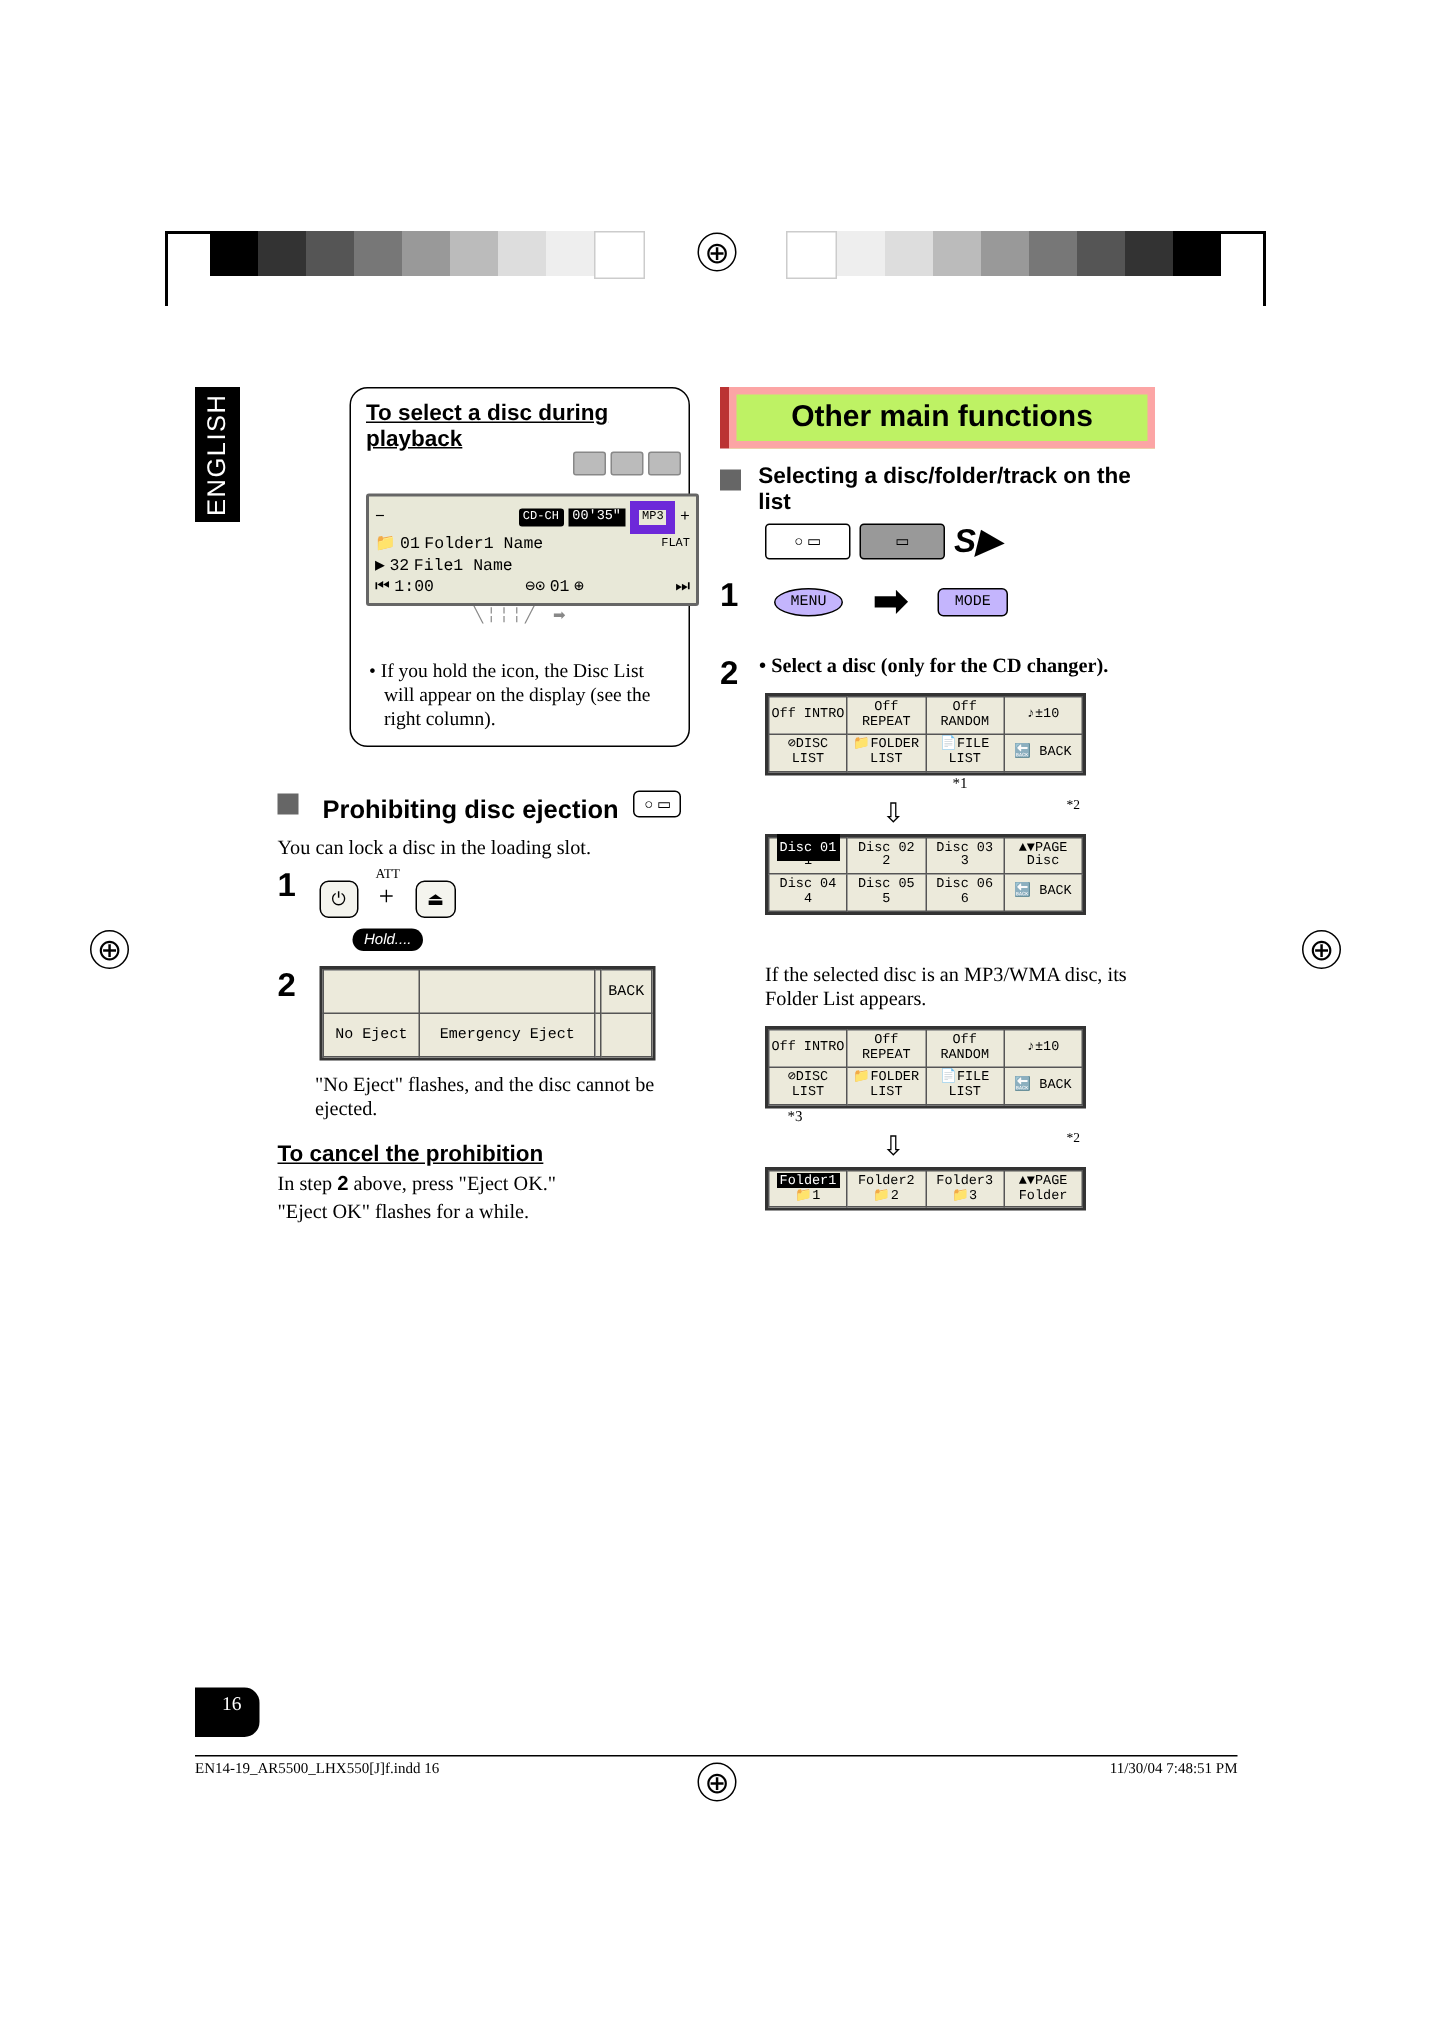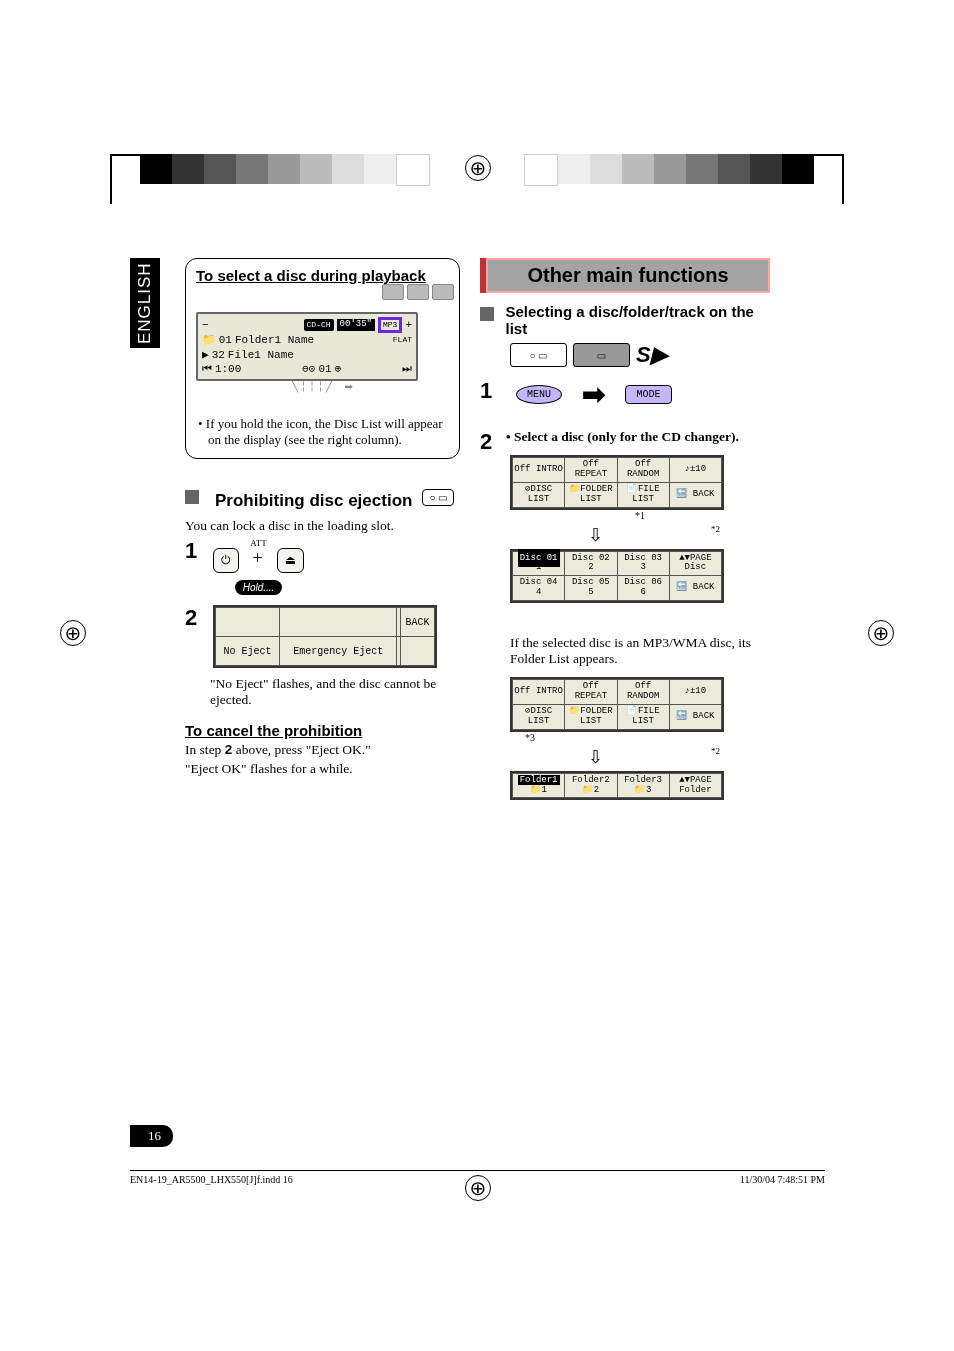--- a/index.html
+++ b/index.html
@@ -16,54 +16,54 @@
 .reg { position:absolute; width:24px; height:24px; border:1px solid #000; border-radius:50%; display:flex; align-items:center; justify-content:center; font-size:16px; background:#fff; }
 .reg::before { content:"⊕"; font-size:20px; }
 .reg.top { top:155px; left:465px; }
 .reg.left { top:620px; left:60px; }
 .reg.right { top:620px; right:60px; }
 .reg.bottom { top:1175px; left:465px; }
 .content { position:absolute; top:258px; left:130px; width:695px; height:890px; }
 .lang-tab { position:absolute; top:0; left:0; width:30px; height:90px; background:#000; color:#fff; writing-mode:vertical-rl; transform:rotate(180deg); text-align:center; font-family:Arial,sans-serif; font-size:17px; letter-spacing:1px; display:flex; align-items:center; justify-content:center; }
 .col-left { position:absolute; top:0; left:55px; width:275px; }
 .col-right { position:absolute; top:0; left:350px; width:290px; }
-.box1 { border:1px solid #000; border-radius:12px; padding:8px 10px 10px 10px; margin-bottom:20px; }
+.box1 { border:1px solid #000; border-radius:12px; padding:8px 10px 10px 10px; margin-bottom:20px;margin-left:48px; }
 .h-select { font-family:Arial,sans-serif; font-weight:bold; font-size:15px; text-decoration:underline; margin:0 0 6px 0; }
 .lcd { border:2px solid #666; border-radius:2px; background:#e8e8d8; font-family:"Courier New",monospace; font-size:11px; line-height:1.3; padding:3px 4px; width:210px; position:relative; }
 .lcd .row { display:flex; align-items:center; gap:3px; }
 .lcd .badge { background:#000; color:#fff; font-size:8px; padding:1px 3px; border-radius:2px; }
 .lcd .time { background:#000; color:#fff; font-size:9px; padding:0 3px; }
 .finger-area { height:35px; position:relative; }
 .bullet-note { font-size:13px; padding-left:12px; text-indent:-10px; }
 .sq { display:inline-block; width:14px; height:14px; background:#666; vertical-align:middle; margin-right:6px; }
 .h2 { font-family:Arial,sans-serif; font-weight:bold; font-size:17px; margin:12px 0 4px 0; }
 .h2-sub { font-family:Arial,sans-serif; font-weight:bold; font-size:15px; }
 .small-box { display:inline-block; border:1px solid #000; border-radius:4px; padding:2px 6px; font-size:10px; vertical-align:middle; }
 .body-text { font-size:13.5px; margin:3px 0; }
 .step-num { font-family:Arial,sans-serif; font-weight:900; font-size:22px; display:inline-block; width:20px; }
 .icon-btn { display:inline-block; border:1px solid #000; border-radius:6px; padding:4px 7px; font-size:12px; background:#f4f4ee; vertical-align:middle; }
 .hold-pill { display:inline-block; background:#000; color:#fff; font-size:10px; padding:2px 8px; border-radius:8px; font-style:italic; font-family:Arial,sans-serif; }
 .touch-grid { border:2px solid #333; width:220px; }
 .touch-grid table { border-collapse:collapse; width:100%; }
 .touch-grid td { border:1px solid #555; height:26px; font-family:"Courier New",monospace; font-size:10px; text-align:center; background:#eceadb; }
 .h3-u { font-family:Arial,sans-serif; font-weight:bold; font-size:15px; text-decoration:underline; margin:14px 0 2px 0; }
-.title-bar { border:2px solid #fca5a5; background:#a3a3a3; padding:4px 0; text-align:center; font-family:Arial,sans-serif; font-weight:bold; font-size:20px; margin-bottom:10px; }
+.title-bar { border:5px solid #fca5a5; background:#bef264; padding:4px 0; text-align:center; font-family:Arial,sans-serif; font-weight:bold; font-size:20px; margin-bottom:10px; }
 .icon-strip { display:flex; gap:6px; align-items:center; margin:5px 0 10px 30px; }
 .disc-icon { width:55px; height:22px; border:1px solid #000; border-radius:3px; display:flex; align-items:center; justify-content:center; font-size:10px; }
 .sd-icon { font-style:italic; font-weight:900; font-size:22px; font-family:Arial,sans-serif; }
 .menu-row { display:flex; align-items:center; gap:20px; margin-left:10px; }
 .oval-btn { border:1px solid #000; border-radius:50%/50%; padding:3px 10px; font-family:"Courier New",monospace; font-size:10px; background:#c4b5fd; }
 .arrow-big { font-size:28px; font-weight:bold; }
 .grid4x2 { border:2px solid #333; width:210px; margin-left:30px; }
 .grid4x2 table { border-collapse:collapse; width:100%; }
 .grid4x2 td { border:1px solid #555; background:#eceadb; font-family:"Courier New",monospace; font-size:9px; text-align:center; padding:2px 1px; line-height:1.1; width:25%; }
 .grid4x2 .sel { background:#000; color:#fff; }
 .starnote { font-size:10px; text-align:center; }
 .down-arrow { text-align:center; font-size:18px; margin:3px 0; }
-.page-num-box { position:absolute; top:1125px; left:130px; background:#000; color:#fff; font-size:13px; padding:3px 12px 3px 18px; border-radius:0 10px 10px 0; }
+.page-num-box { position:absolute; top:1125px; left:130px; background:#000; color:#fff; font-size:13px; padding:3px 12px 14px 18px; border-radius:0 10px 10px 0; }
 .footer-line { position:absolute; top:1170px; left:130px; width:695px; border-top:0.5px solid #000; font-size:10px; padding-top:3px; display:flex; justify-content:space-between; }
 .lcd-top-icons { position:absolute; top:-28px; right:-5px; display:flex; gap:3px; }
 .lcd-top-icons span { width:20px; height:14px; background:#bbb; border:1px solid #888; border-radius:2px; }
 .bold { font-weight:bold; }
 .pt { font-size:13.5px; }
 </style>
 </head>
 <body>
 <div class="page">
 
@@ -109,21 +109,21 @@
               <span></span>
               <span></span>
               <span></span>
             </div>
         <div class="lcd">
           <div class="row">
                 <span>−</span>
                 <span style="flex:1"></span>
                 <span class="badge">CD-CH</span>
                 <span class="time">00'35"</span>
-                <span style="border:3px solid #6d28d9;font-size:8px;padding:0 2px">MP3</span>
+                <span style="border:6px solid #6d28d9;font-size:8px;padding:0 2px">MP3</span>
                 <span>+</span>
               </div>
           <div class="row">
                 <span>📁</span>
                 <span>01</span>
                 <span>Folder1 Name</span>
                 <span style="flex:1"></span>
                 <span style="font-size:8px">FLAT</span>
               </div>
           <div class="row">

